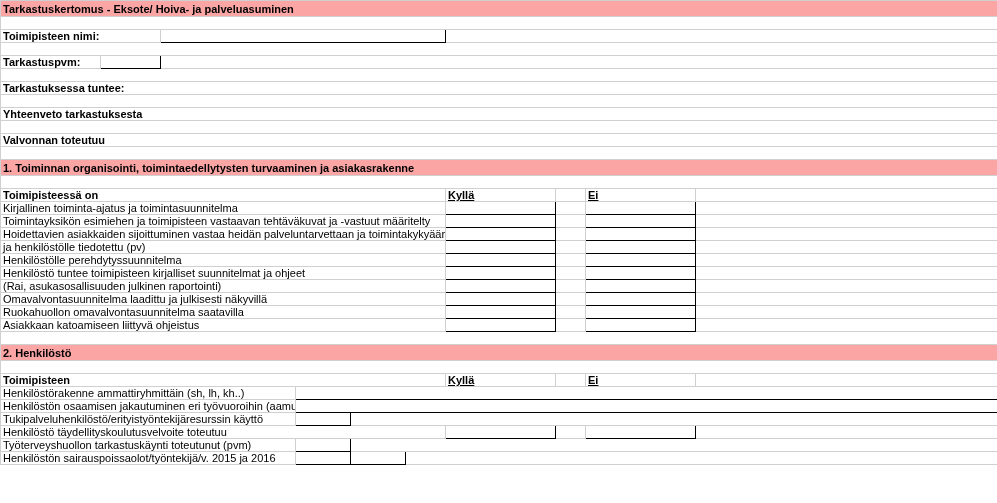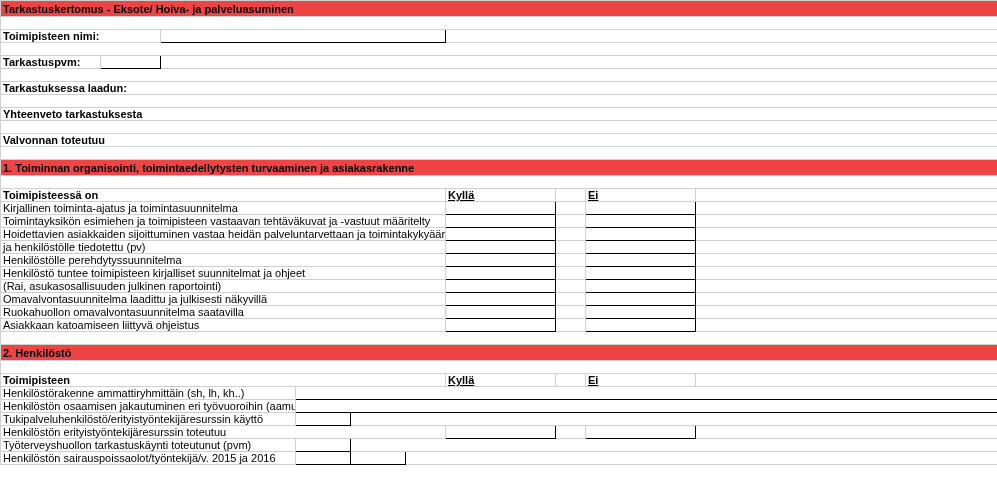--- a/index.html
+++ b/index.html
@@ -1,19 +1,19 @@
 <!DOCTYPE html>
 <html><head>
 <meta charset="utf-8">
 <style>
   * { box-sizing: border-box; margin: 0; padding: 0; }
   body { font-family: Arial, sans-serif; font-size: 11px; background: #fff; width: 997px; color: #000; }
   table { border-collapse: collapse; width: 100%; table-layout: fixed; }
   td { border: 1px solid #d0d0d0; height: 13px; padding: 0 2px; vertical-align: middle; overflow: hidden; white-space: nowrap; }
-  .green-header { background: #ef4444; font-weight: bold; height: 16px; }
+  .green-header { background: #fca5a5; font-weight: bold; height: 16px; }
   .b { font-weight: bold; }
   .col-header { font-weight: bold; text-decoration: underline; }
   .input-cell { border: 1.5px solid #000; background: #fff; }
   .thin-border { border: 1px solid #000; }
   .row { height: 13px; }
 </style>
 </head>
 <body>
 
 <table>
@@ -58,21 +58,21 @@
   <tr class="row">
     <td class="b">Tarkastuspvm:</td>
     <td class="input-cell"></td>
     <td colspan="16"></td>
   </tr>
   <tr class="row">
         <td colspan="18"></td>
       </tr>
 
   <tr class="row">
-    <td class="b" colspan="18">Tarkastuksessa laadun:</td>
+    <td class="b" colspan="18">Tarkastuksessa tuntee:</td>
   </tr>
   <tr class="row">
         <td colspan="18"></td>
       </tr>
 
   <tr class="row">
     <td class="b" colspan="18">Yhteenveto tarkastuksesta</td>
   </tr>
   <tr class="row">
         <td colspan="18"></td>
@@ -197,21 +197,21 @@
   <tr class="row">
         <td colspan="4">Henkilöstön osaamisen jakautuminen eri työvuoroihin (aamu, ilta, yö)</td>
         <td class="thin-border" colspan="14"></td>
       </tr>
   <tr class="row">
         <td colspan="4">Tukipalveluhenkilöstö/erityistyöntekijäresurssin käyttö</td>
         <td class="thin-border"></td>
         <td colspan="13"></td>
       </tr>
   <tr class="row">
-        <td colspan="7">Henkilöstön erityistyöntekijäresurssin toteutuu</td>
+        <td colspan="7">Henkilöstö täydellityskoulutusvelvoite toteutuu</td>
         <td class="thin-border" colspan="2"></td>
         <td></td>
         <td class="thin-border" colspan="2"></td>
         <td colspan="6"></td>
       </tr>
   <tr class="row">
         <td colspan="4">Työterveyshuollon tarkastuskäynti  toteutunut (pvm)</td>
         <td class="thin-border"></td>
         <td colspan="13"></td>
       </tr>

